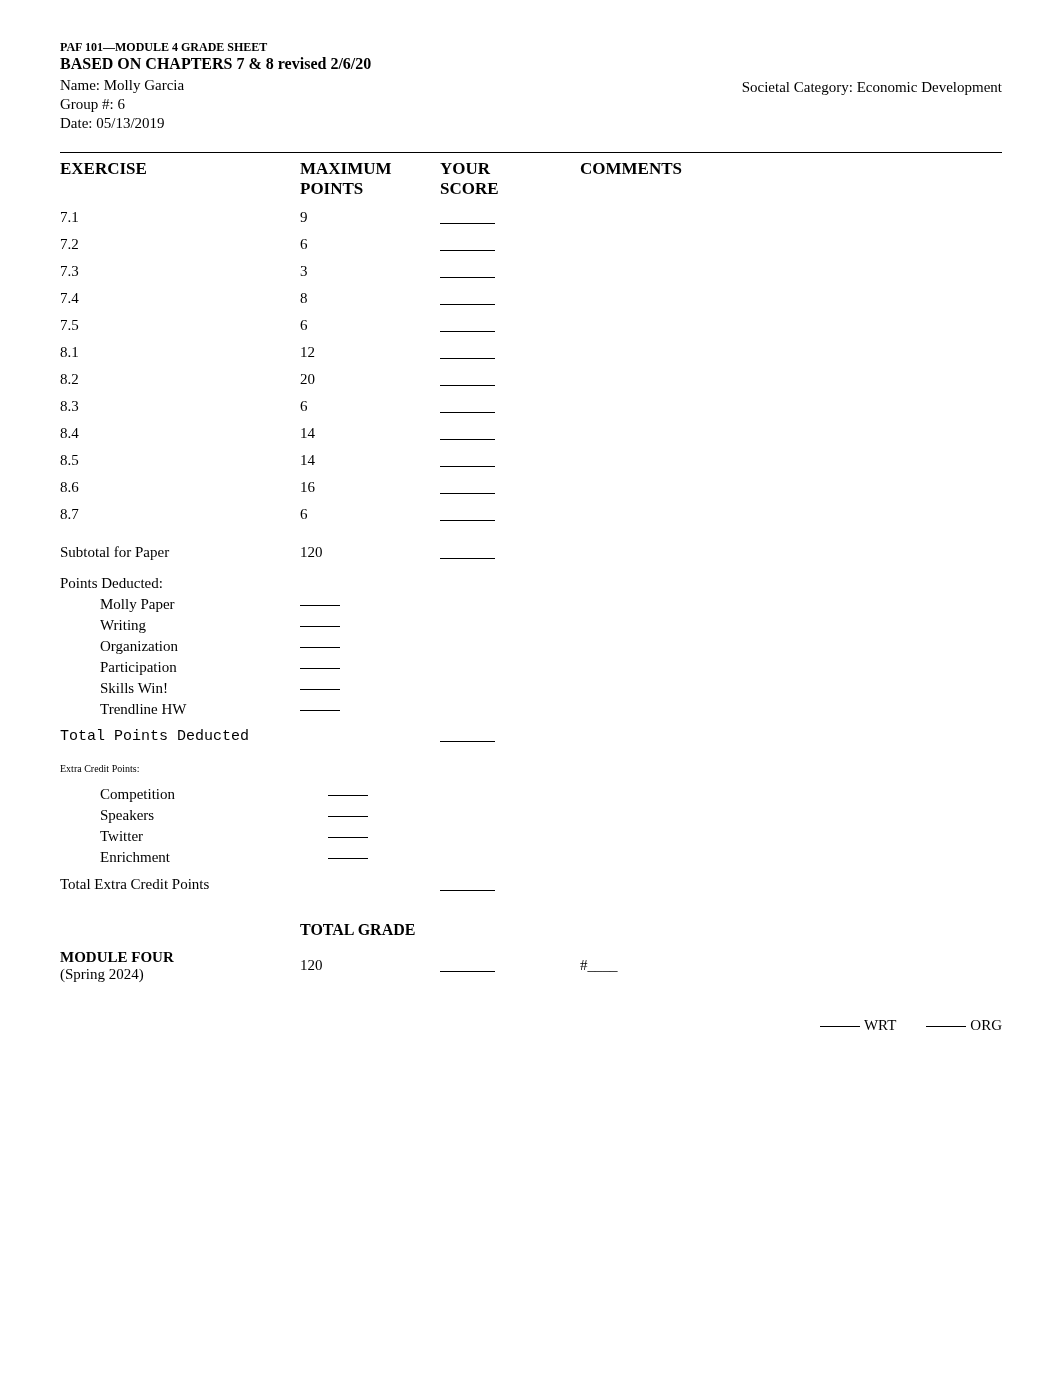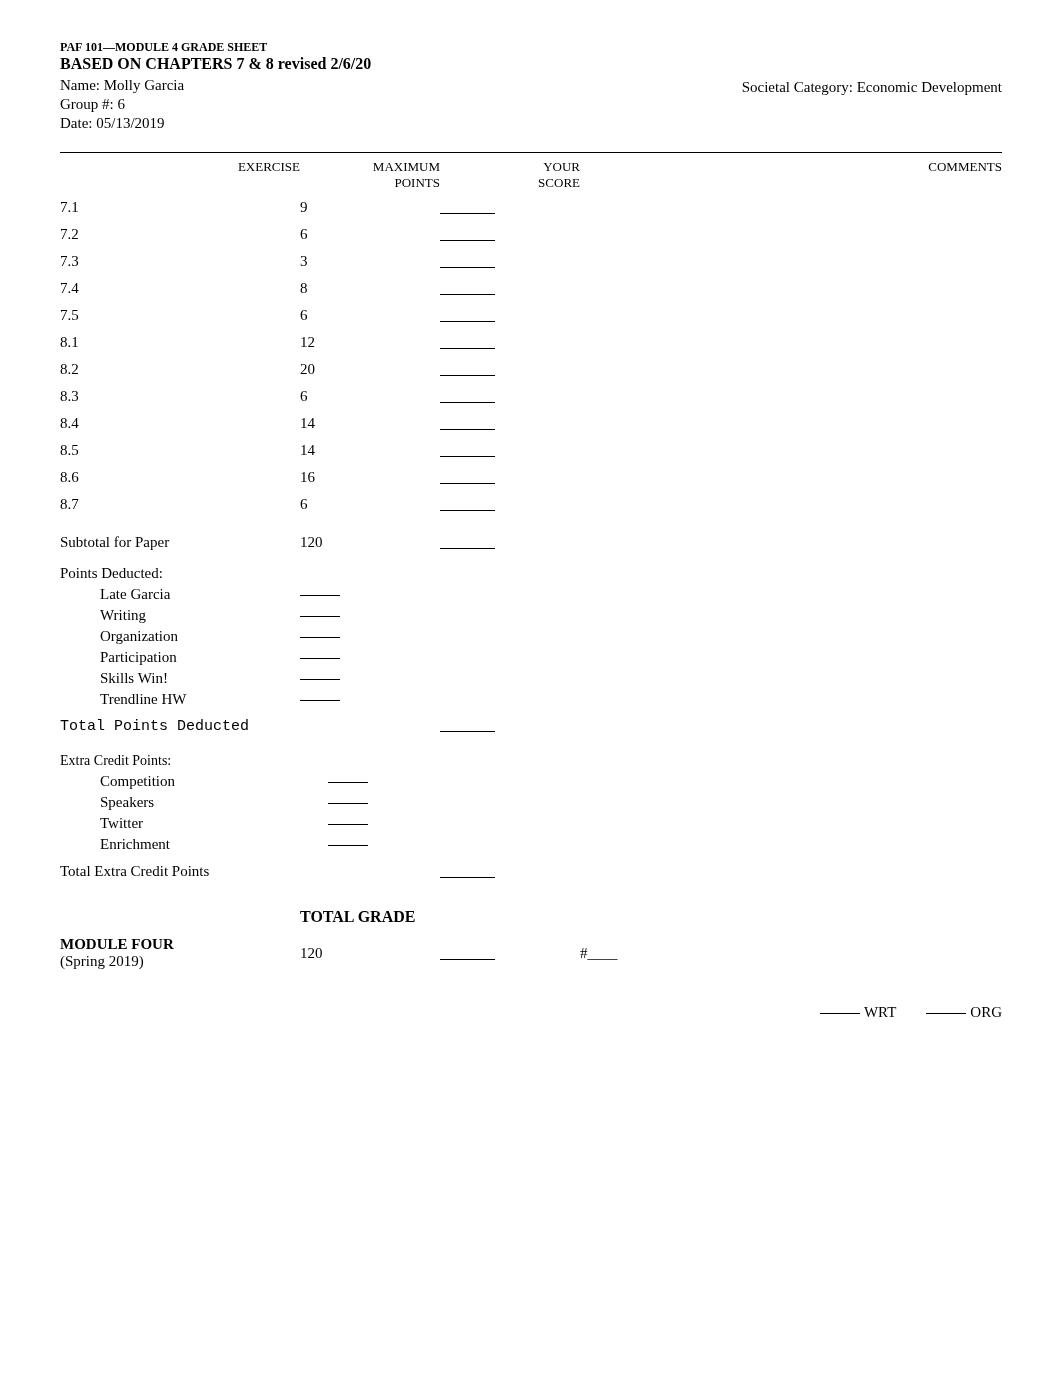--- a/index.html
+++ b/index.html
@@ -71,25 +71,24 @@
 
     .col-yourscore {
       width: 140px;
     }
 
     .col-comments {
       flex: 1;
     }
 
     .col-header {
-      font-size: 13px;
-      font-weight: normal;
+      font-size: 17px;
+      font-weight: bold;
       vertical-align: bottom;
       line-height: 1.2;
-      text-align: right;
     }
 
     .table-body {
       margin-top: 0;
     }
 
     .data-row {
       display: flex;
       align-items: flex-end;
       padding: 5px 0;
@@ -159,22 +158,22 @@
       align-items: center;
       padding: 8px 0;
       font-family: Liberation Mono, monospace;
     }
 
     .extra-credit-section {
       margin-top: 10px;
     }
 
     .extra-credit-header {
-      font-size: 14px;
-      margin-bottom: 2px;
+      font-size: 10px;
+      margin-bottom: 10px;
     }
 
     .extra-credit-item {
       display: flex;
       align-items: center;
       padding: 2px 0;
       padding-left: 40px;
       gap: 28px;
     }
 
@@ -367,21 +366,21 @@
   <div class="col-exercise section-label">Subtotal for Paper</div>
   <div class="col-maxpts">120</div>
   <div class="col-yourscore"><span class="blank-line"></span></div>
   <div class="col-comments"></div>
 </div>
 
 <div class="deductions-section">
   <div class="deductions-header">Points Deducted:</div>
 
   <div class="deduction-item">
-    <div class="deduction-label">Late Garcia</div>
+    <div class="deduction-label">Molly Paper</div>
     <span class="blank-line-short"></span>
   </div>
 
   <div class="deduction-item">
     <div class="deduction-label">Writing</div>
     <span class="blank-line-short"></span>
   </div>
 
   <div class="deduction-item">
     <div class="deduction-label">Organization</div>
@@ -441,21 +440,21 @@
   <div class="col-yourscore"><span class="blank-line"></span></div>
   <div class="col-comments"></div>
 </div>
 
 <div class="total-grade-section">
   <div class="total-grade-header">TOTAL GRADE</div>
 
   <div class="module-row">
     <div class="module-label">
       <div class="module-name">MODULE FOUR</div>
-      <div class="module-sub">(Spring 2019)</div>
+      <div class="module-sub">(Spring 2024)</div>
     </div>
     <div class="col-maxpts">120</div>
     <div class="col-yourscore"><span class="blank-line"></span></div>
     <div class="col-comments">
       <span class="hash-field">#____</span>
     </div>
   </div>
 </div>
 
 <div class="wrt-org-row">

